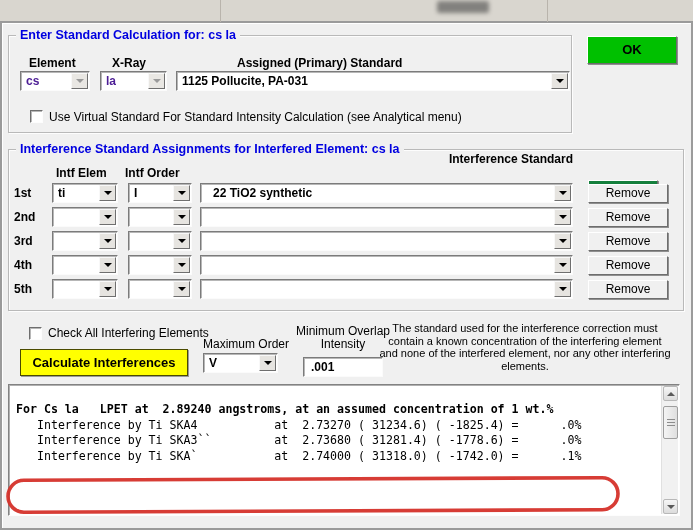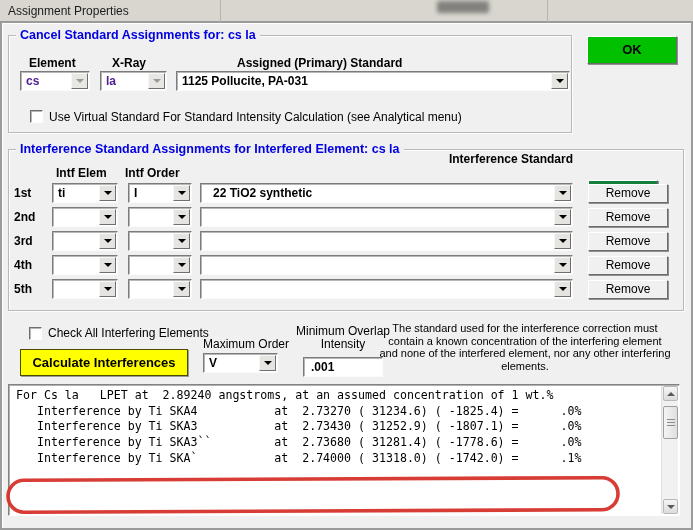--- a/index.html
+++ b/index.html
@@ -89,21 +89,21 @@
   .monitor {
     position:absolute; left:8px; top:384px; width:672px; height:132px;
     background:#fff; border:1px solid; border-color:#828282 #fdfdfd #fdfdfd #828282;
     box-shadow: inset 1px 1px 0 #b0b0b0; overflow:hidden;
   }
   .monitor .lines { position:absolute; left:7px; top:3px; right:22px; }
   .mline {
     font-family:"DejaVu Sans Mono", monospace; font-size:11.6px; line-height:15.7px;
     white-space:pre; color:#000;
   }
-  .mline.bold { font-weight:normal; }
+  .mline.bold { font-weight:bold;margin-top:14px; }
 
   .vscroll {
     position:absolute; top:1px; right:1px; width:17px; height:128px;
     background:#f1f1f1; border-left:1px solid #e0e0e0;
   }
   .sbtn {
     position:absolute; left:1px; width:15px; height:15px;
     background:linear-gradient(#f6f6f6,#dcdcdc); border:1px solid #b8b8b8; border-radius:2px;
   }
   .sbtn .tri-up, .sbtn .tri-dn {
@@ -121,30 +121,29 @@
     background:repeating-linear-gradient(#8c8c8c 0 1px, transparent 1px 3px);
   }
   .annotation { position:absolute; left:0; top:470px; pointer-events:none; }
 </style>
 </head>
 <body>
 
 <div id="screen">
 
   <div class="titlebar">
-    <div class="title-text">Assignment Properties</div>
     <div class="sep" style="left:220px;"></div>
     <div class="sep" style="left:547px;"></div>
     <div class="bg-blob"></div>
   </div>
 
   <div class="dialog"></div>
 
   <div class="groupbox" style="left:8px; top:35px; width:564px; height:98px;"></div>
-  <div class="legend" style="left:16px; top:28px;">Cancel Standard Assignments for: cs la</div>
+  <div class="legend" style="left:16px; top:28px;">Enter Standard Calculation for: cs la</div>
 
   <div class="lbl" style="left:29px; top:56px;">Element</div>
   <div class="lbl" style="left:112px; top:56px;">X-Ray</div>
   <div class="lbl" style="left:237px; top:56px;">Assigned (Primary) Standard</div>
 
   <div class="combo disabled" style="left:20px; top:71px; width:70px; height:20px;">
     <span class="val">cs</span>
     <span class="drop">
         <span class="tri-down"></span>
       </span>
@@ -296,21 +295,20 @@
 
   <div class="lblr" style="left:293px; top:325px; width:100px; text-align:center; white-space:normal; line-height:13px;">Minimum Overlap Intensity</div>
   <div class="field" style="left:303px; top:357px; width:80px; height:20px;">.001</div>
 
   <div class="note" style="left:379px; top:322px; width:292px;">The standard used for the interference correction must contain a known concentration of the interfering element and none of the interfered element, nor any other interfering elements.</div>
 
   <div class="monitor">
     <div class="lines">
       <div class="mline bold">For Cs la   LPET at  2.89240 angstroms, at an assumed concentration of 1 wt.%</div>
       <div class="mline">   Interference by Ti SKA4           at  2.73270 ( 31234.6) ( -1825.4) =      .0%</div>
-      <div class="mline">   Interference by Ti SKA3           at  2.73430 ( 31252.9) ( -1807.1) =      .0%</div>
       <div class="mline">   Interference by Ti SKA3``         at  2.73680 ( 31281.4) ( -1778.6) =      .0%</div>
       <div class="mline">   Interference by Ti SKA`           at  2.74000 ( 31318.0) ( -1742.0) =      .1%</div>
     </div>
     <div class="vscroll">
       <div class="sbtn" style="top:0;">
           <span class="tri-up"></span>
         </div>
       <div class="sthumb">
           <span class="grip"></span>
         </div>

